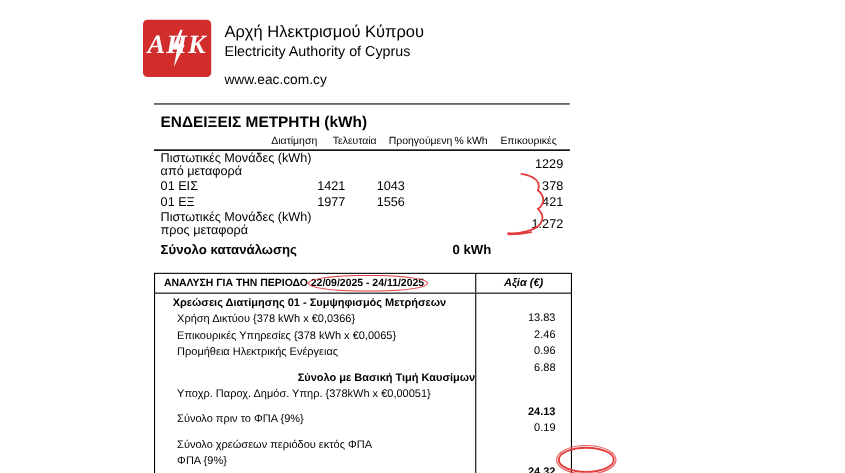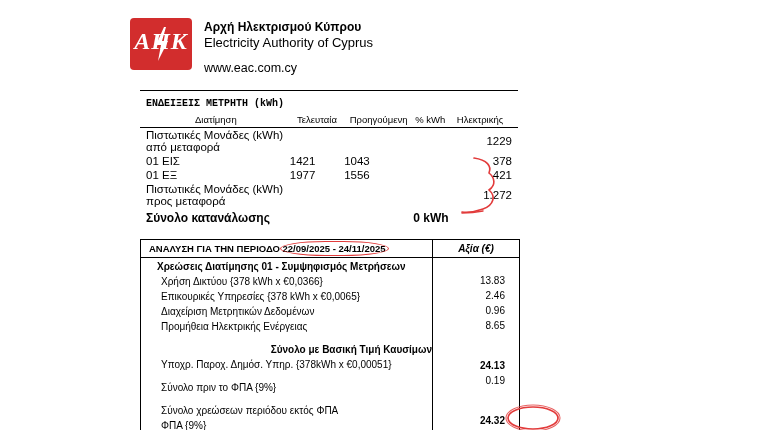--- a/index.html
+++ b/index.html
@@ -46,46 +46,45 @@
     font-style: italic;
     font-size: 24px;
     letter-spacing: 1px;
     font-family: "Liberation Serif", serif;
   }
   .logo svg { position: absolute; left: 24px; top: 7px; }
   .org {
     padding-top: 2px;
     line-height: 1.28;
   }
-  .org .l1 { font-size: 12px; font-weight: bold; }
+  .org .l1 { font-size: 15px; }
   .org .l2 { font-size: 13px; }
   .org .l3 { font-size: 12.5px; margin-top: 8px; }
 
   
   .meter-block {
     margin-top: 14px;
     border-top: 1px solid #000;
     padding-top: 4px;
     margin-left: 22px;
     width: 378px;
   }
   .sect-title {
-    font-size: 10px;
+    font-size: 14px;
     font-weight: bold;
     padding: 3px 0 5px 6px;
-    font-family: Liberation Mono, monospace;
   }
   table {
     border-collapse: collapse;
     width: 100%;
   }
   .meter-tbl th {
     font-size: 9.5px;
     font-weight: normal;
-    text-align: center;
+    text-align: right;
     border-bottom: 1px solid #000;
     padding: 0 0 2px 0;
   }
   .meter-tbl td {
     font-size: 11.5px;
     padding: 1px 0;
   }
   .meter-tbl .c-desc { width: 196px; padding-left: 6px; }
   .meter-tbl .c-last { width: 66px; }
   .meter-tbl .c-prev { width: 78px; }
@@ -187,21 +186,21 @@
 
   <div class="meter-block">
     <div class="sect-title">ΕΝΔΕΙΞΕΙΣ ΜΕΤΡΗΤΗ (kWh)</div>
     <table class="meter-tbl">
       <thead>
         <tr>
           <th class="c-desc">Διατίμηση</th>
           <th class="c-last">Τελευταία</th>
           <th class="c-prev">Προηγούμενη</th>
           <th class="c-pct">% kWh</th>
-          <th class="c-cons">Ηλεκτρικής</th>
+          <th class="c-cons">Επικουρικές</th>
         </tr>
       </thead>
       <tbody>
         <tr>
           <td class="c-desc">Πιστωτικές Μονάδες (kWh) από μεταφορά</td>
           <td class="c-last"></td>
           <td class="c-prev"></td>
           <td class="c-pct"></td>
           <td class="c-cons">1229</td>
         </tr>
@@ -243,35 +242,34 @@
         <span>ΑΝΑΛΥΣΗ ΓΙΑ ΤΗΝ ΠΕΡΙΟΔΟ</span>
         <span class="hl-date">22/09/2025 - 24/11/2025</span>
       </div>
       <div class="right">Αξία (€)</div>
     </div>
     <div class="an-body">
       <div class="an-left">
         <div class="sub-title">Χρεώσεις Διατίμησης 01 - Συμψηφισμός Μετρήσεων</div>
         <div class="line">Χρήση Δικτύου {378 kWh x €0,0366}</div>
         <div class="line">Επικουρικές Υπηρεσίες {378 kWh x €0,0065}</div>
-        <div class="line">Διαχείριση Μετρητικών Δεδομένων</div>
         <div class="line">Προμήθεια Ηλεκτρικής Ενέργειας</div>
         <div class="line b sp">Σύνολο με Βασική Τιμή Καυσίμων</div>
         <div class="line">Υποχρ. Παροχ. Δημόσ. Υπηρ. {378kWh x €0,00051}</div>
         <div class="line sp">Σύνολο πριν το ΦΠΑ {9%}</div>
         <div class="line sp">Σύνολο χρεώσεων περιόδου εκτός ΦΠΑ</div>
         <div class="line">ΦΠΑ {9%}</div>
 
       </div>
       <div class="an-right">
         <div class="amt blank">.</div>
         <div class="amt">13.83</div>
         <div class="amt">2.46</div>
         <div class="amt">0.96</div>
-        <div class="amt">8.65</div>
+        <div class="amt">6.88</div>
         <div class="amt b sp">24.13</div>
         <div class="amt">0.19</div>
         <div class="amt b sp">24.32</div>
         <div class="amt b sp">24.32</div>
         <div class="amt">2.19</div>
 
       </div>
     </div>
   </div>
 </div>

